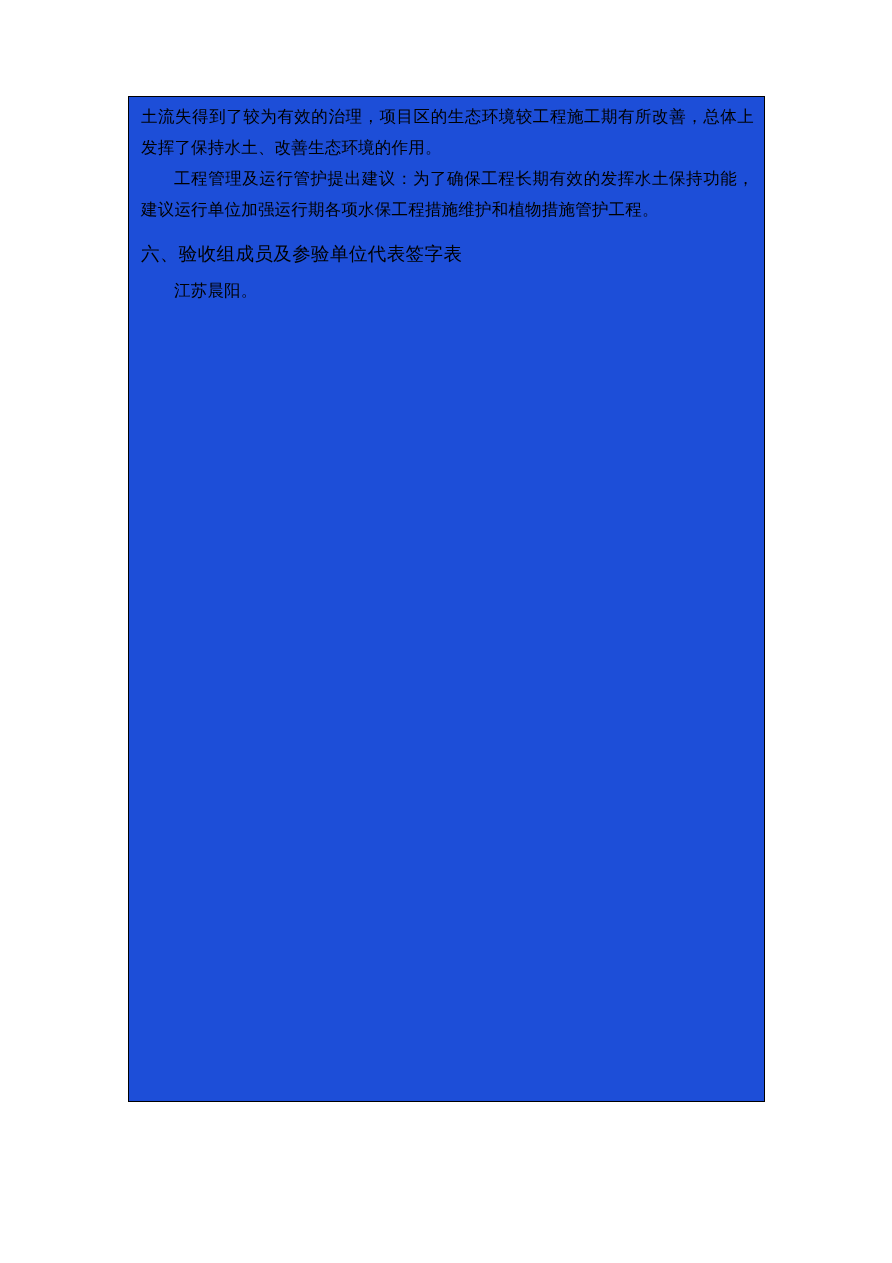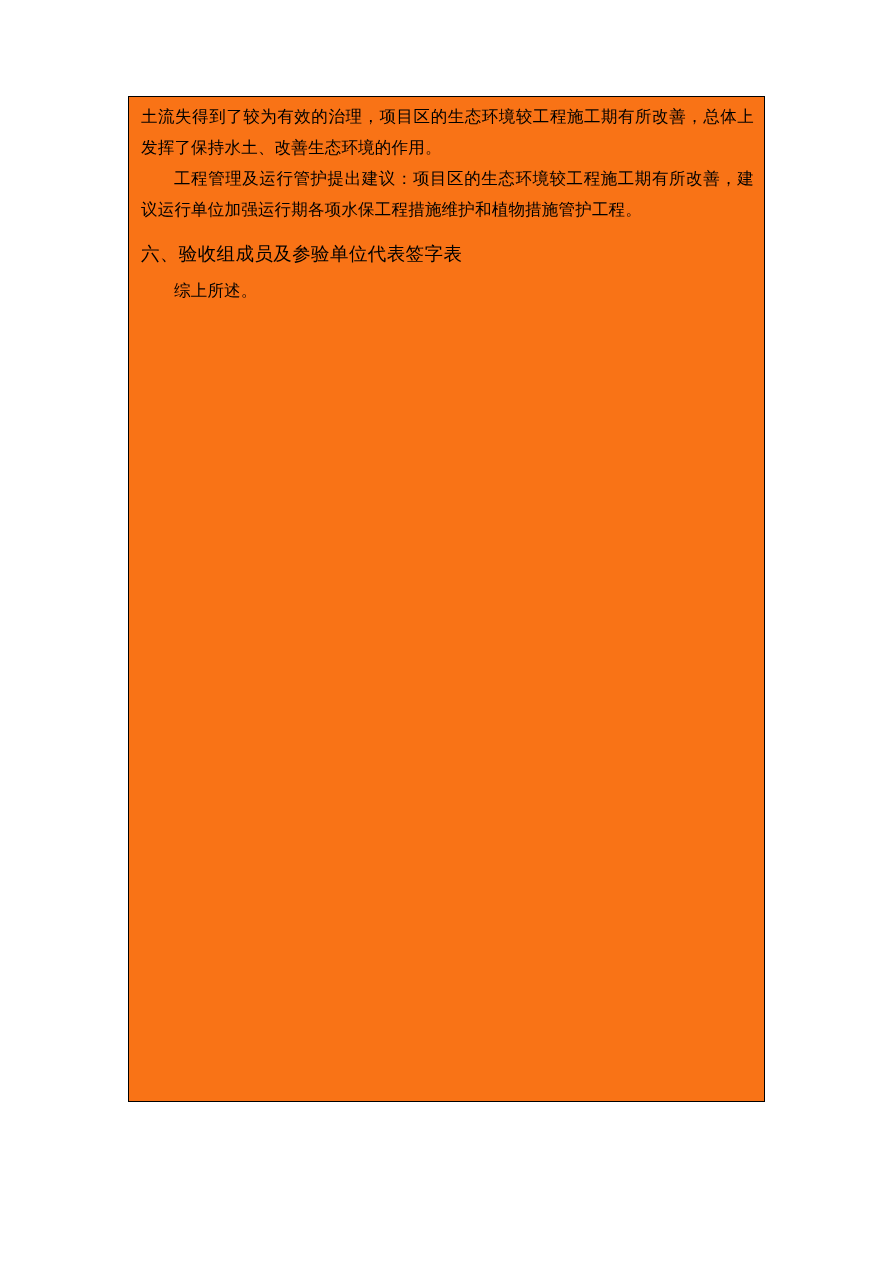--- a/index.html
+++ b/index.html
@@ -24,21 +24,21 @@
   }
   
   .frame {
     position: absolute;
     left: 128px;
     top: 96px;
     width: 637px;
     height: 1006px;
     border: 1px solid #000000;
     box-sizing: border-box;
-    background: #f97316;
+    background: #1d4ed8;
   }
   .content {
     position: absolute;
     left: 12px;
     top: 4px;
     width: 613px;
   }
   p {
     margin: 0;
     font-size: 16.5px;
@@ -61,21 +61,21 @@
 </head>
 <body>
 
 <div class="page">
   <div class="frame">
     <div class="content">
 
       <p>土流失得到了较为有效的治理，项目区的生态环境较工程施工期有所改善，总体上发挥了保持水土、改善生态环境的作用。</p>
 
 
-      <p class="indent">工程管理及运行管护提出建议：项目区的生态环境较工程施工期有所改善，建议运行单位加强运行期各项水保工程措施维护和植物措施管护工程。</p>
+      <p class="indent">工程管理及运行管护提出建议：为了确保工程长期有效的发挥水土保持功能，建议运行单位加强运行期各项水保工程措施维护和植物措施管护工程。</p>
 
       <h2 class="section">六、验收组成员及参验单位代表签字表</h2>
 
-      <p class="indent">综上所述。</p>
+      <p class="indent">江苏晨阳。</p>
 
     </div>
   </div>
 </div>
 
 </body></html>

